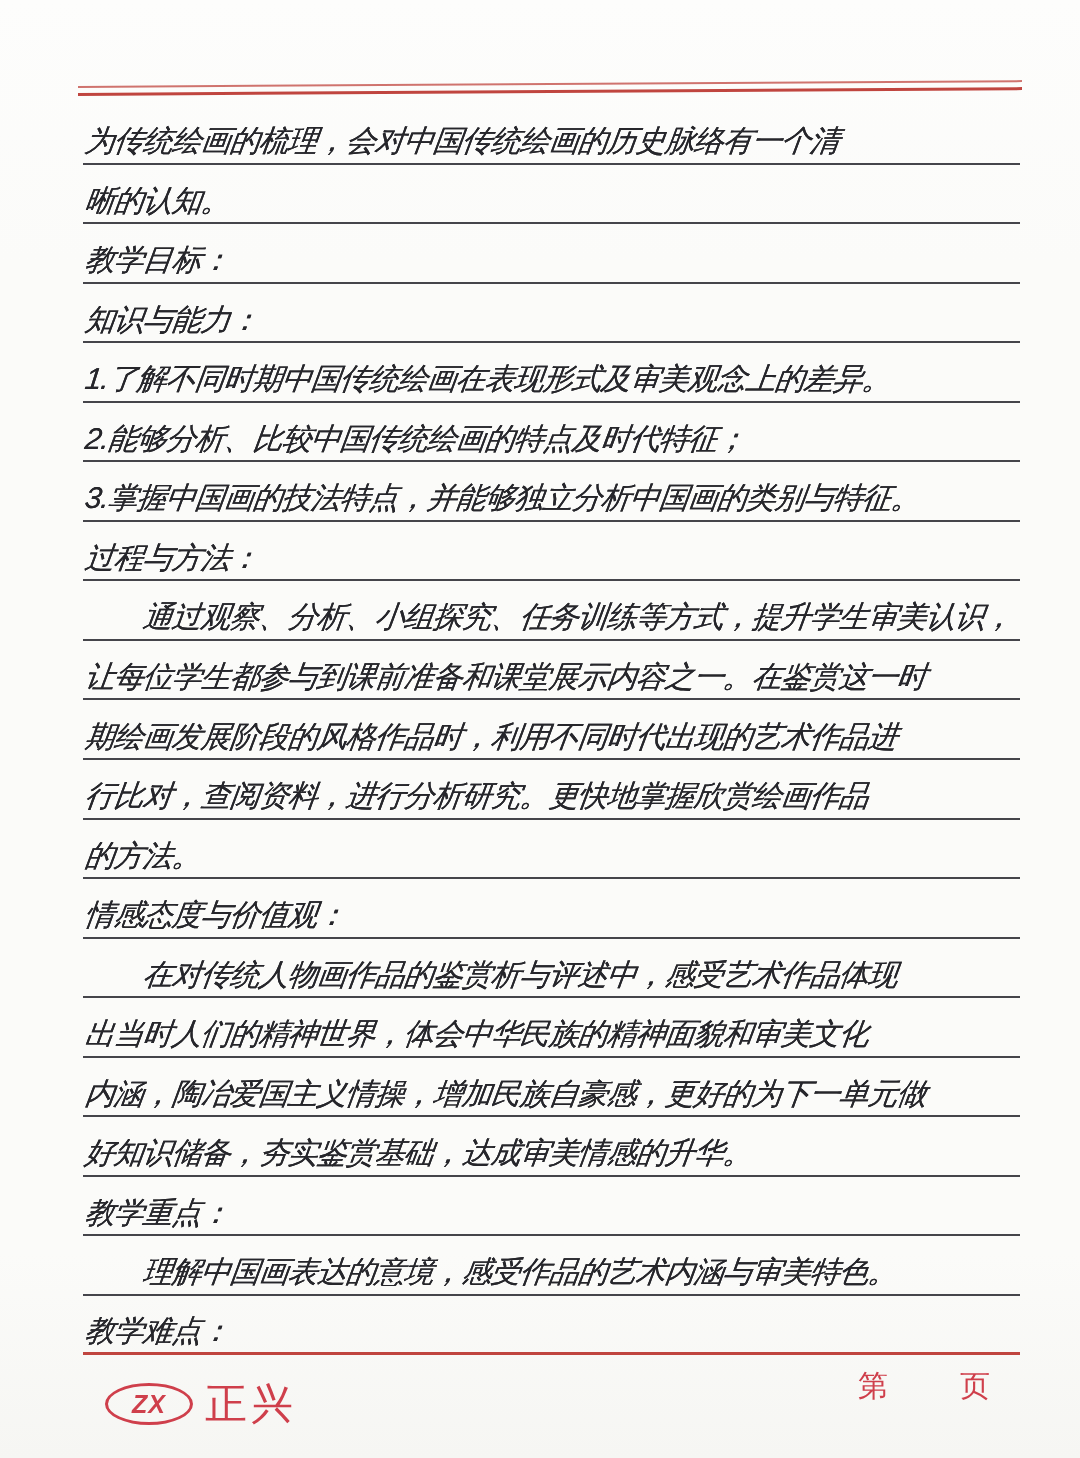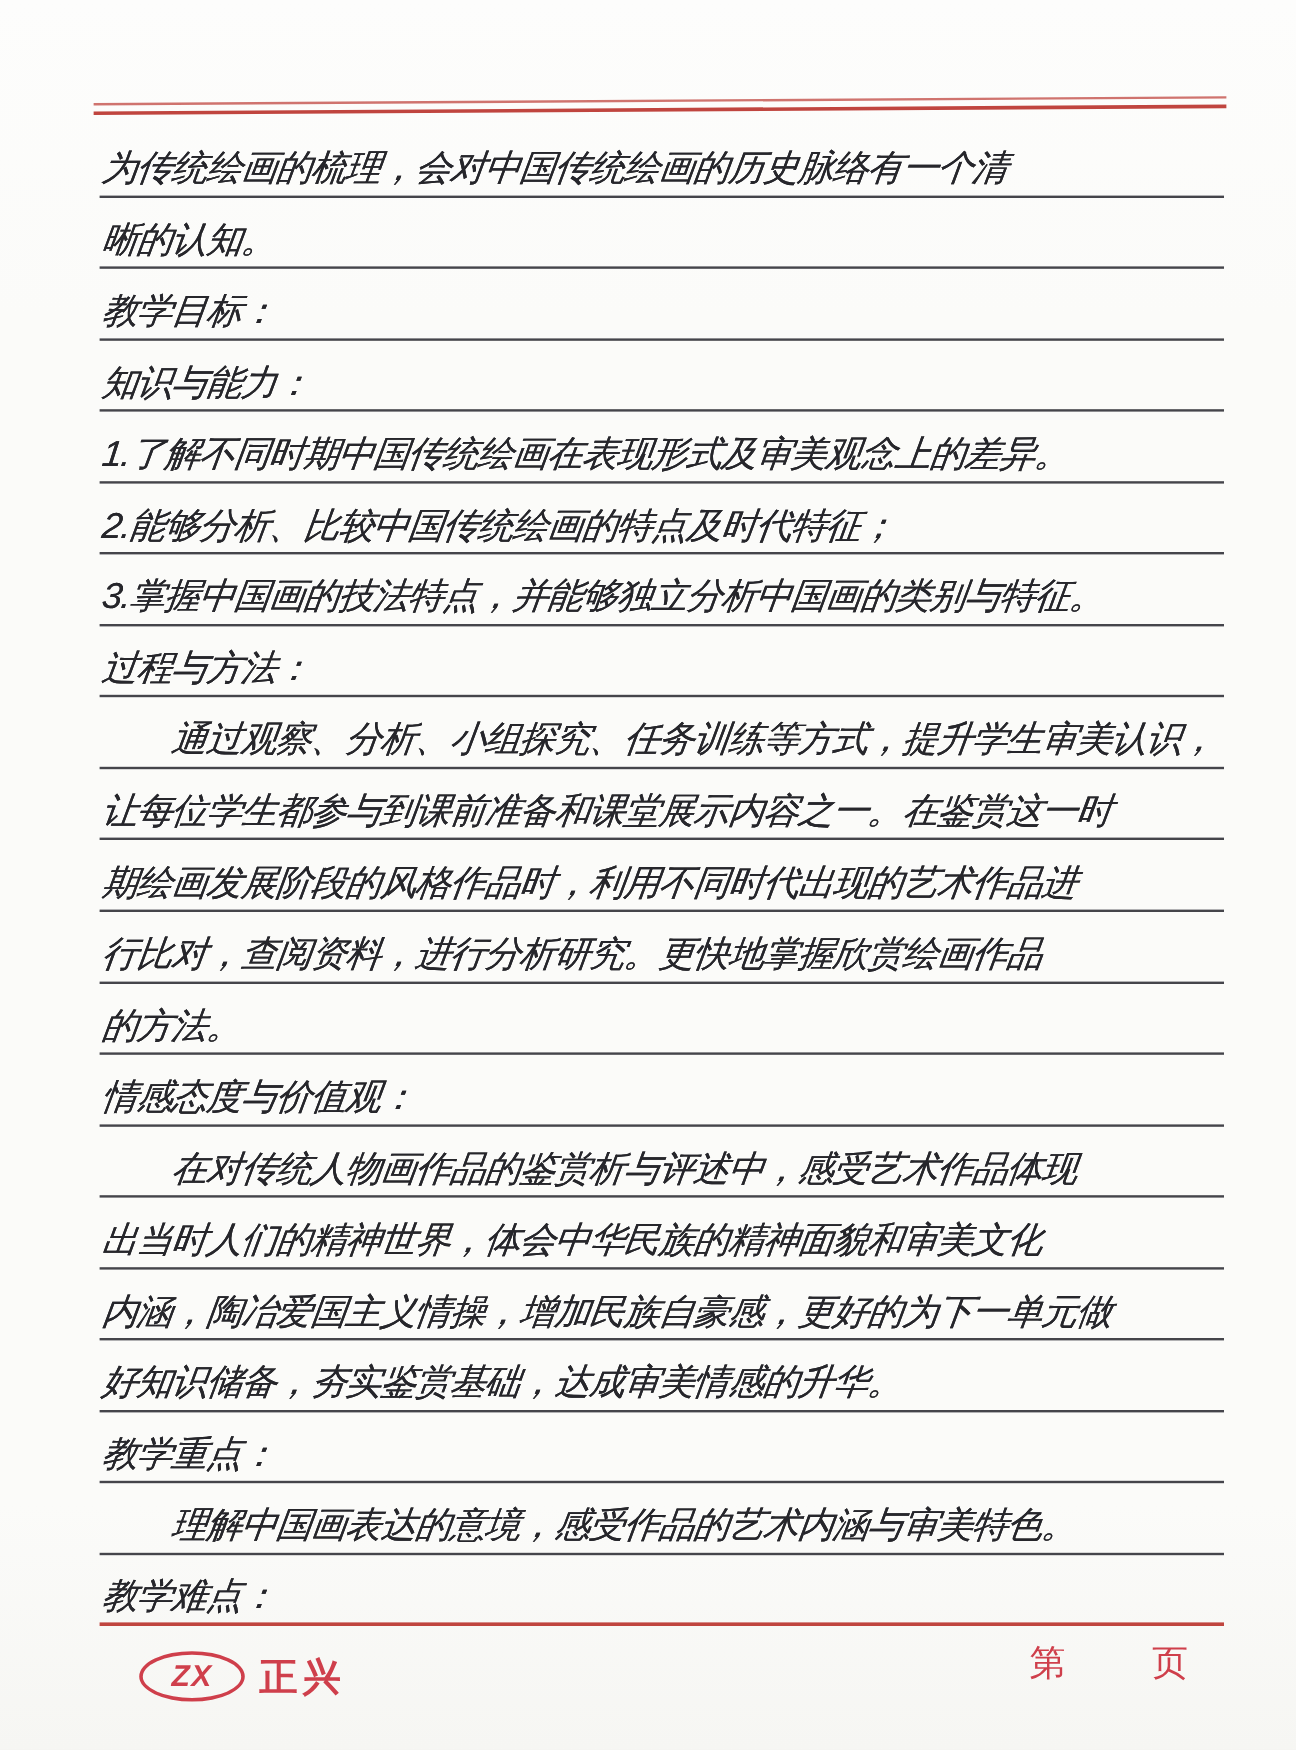--- a/index.html
+++ b/index.html
@@ -45,33 +45,33 @@
     display:inline-block;
     font-size:30px;letter-spacing:-1px;line-height:1.25;
     color:var(--ink);
     font-style:italic;
     transform:skewX(-7deg);
     transform-origin:left bottom;
     text-shadow:0 0 .4px var(--ink);
   }
   
   .logo{
-    position:absolute;left:116px;top:1376px;
-    display:flex;gap:12px;
+    position:absolute;left:105px;top:1376px;
+    display:flex;align-items:center;gap:12px;
     color:var(--stamp-red);
   }
   .logo-badge{
     box-sizing:border-box;width:88px;height:42px;
     border:3.5px solid var(--stamp-red);border-radius:50%;
     display:flex;align-items:center;justify-content:center;
     font-size:25px;font-weight:bold;font-style:italic;letter-spacing:1px;
     color:var(--stamp-red);
   }
   .logo-brand{
-    font-size:32px;font-weight:700;letter-spacing:4px;
+    font-size:42px;font-weight:400;letter-spacing:4px;
     color:var(--stamp-red);
   }
   .page-label{
     position:absolute;top:1366px;
     font-size:30px;color:var(--stamp-red);font-weight:500;
   }
   .page-label.di{left:858px;}
   .page-label.ye{left:960px;}
 </style>
 </head>

